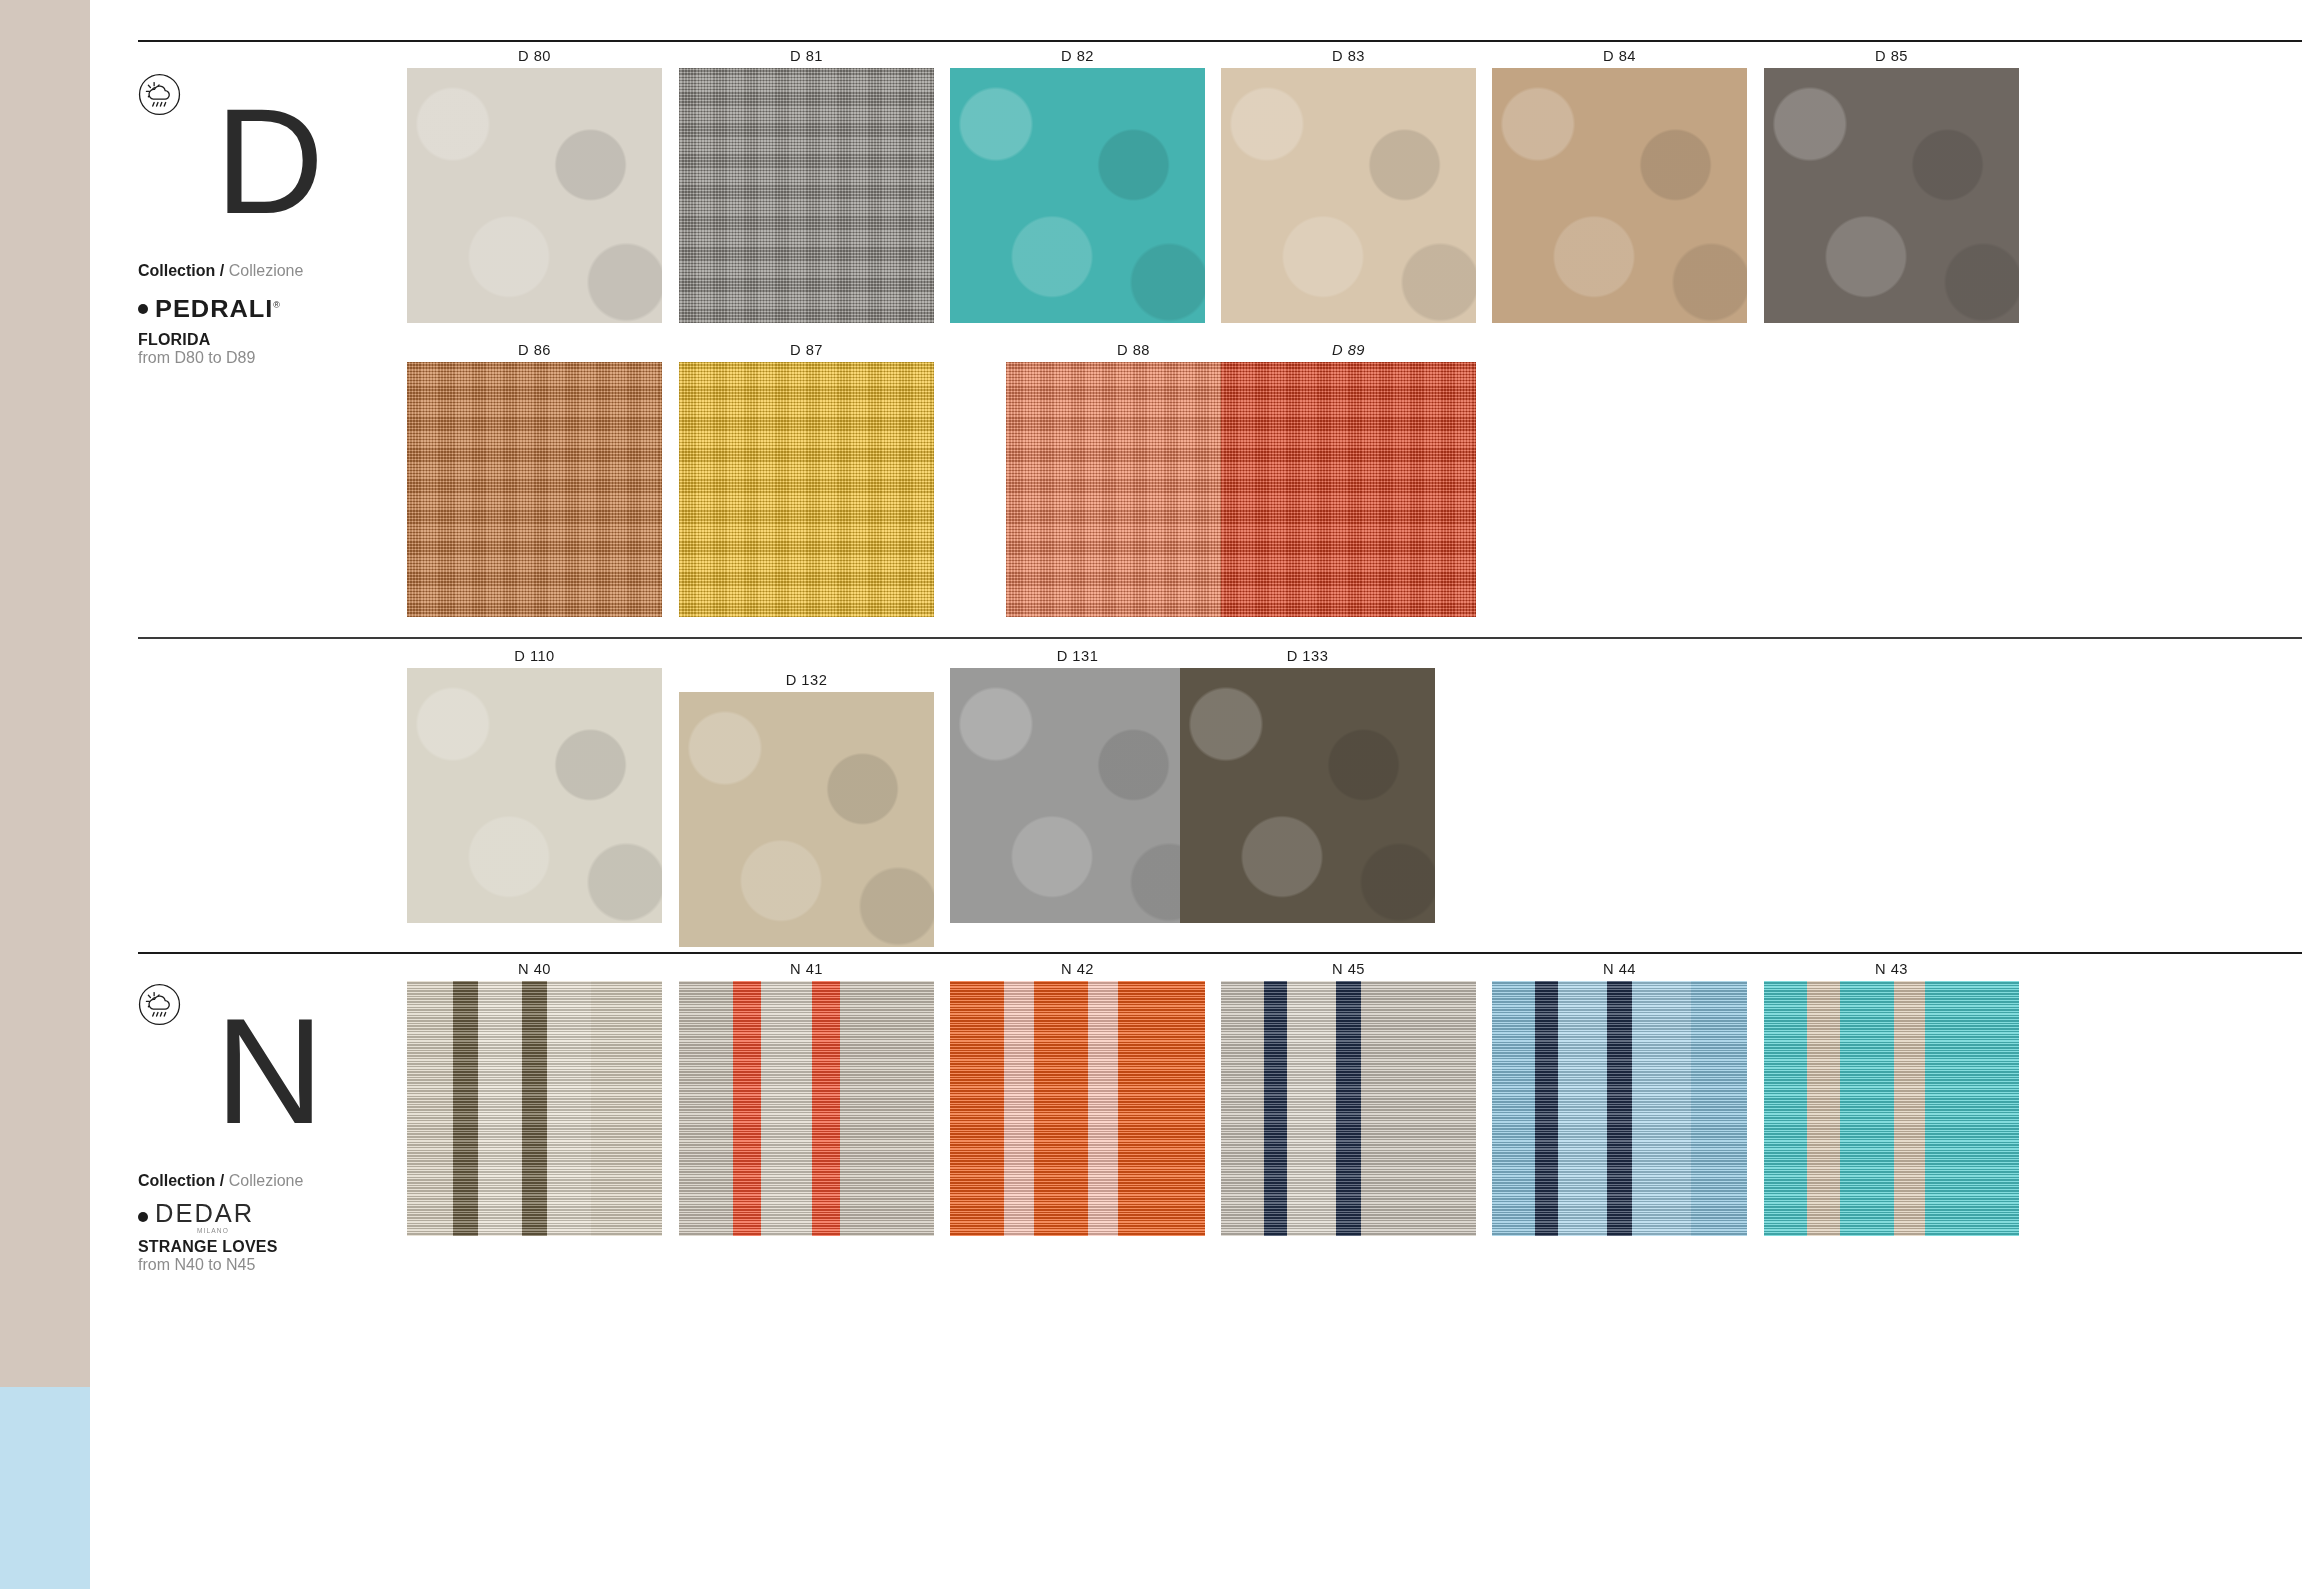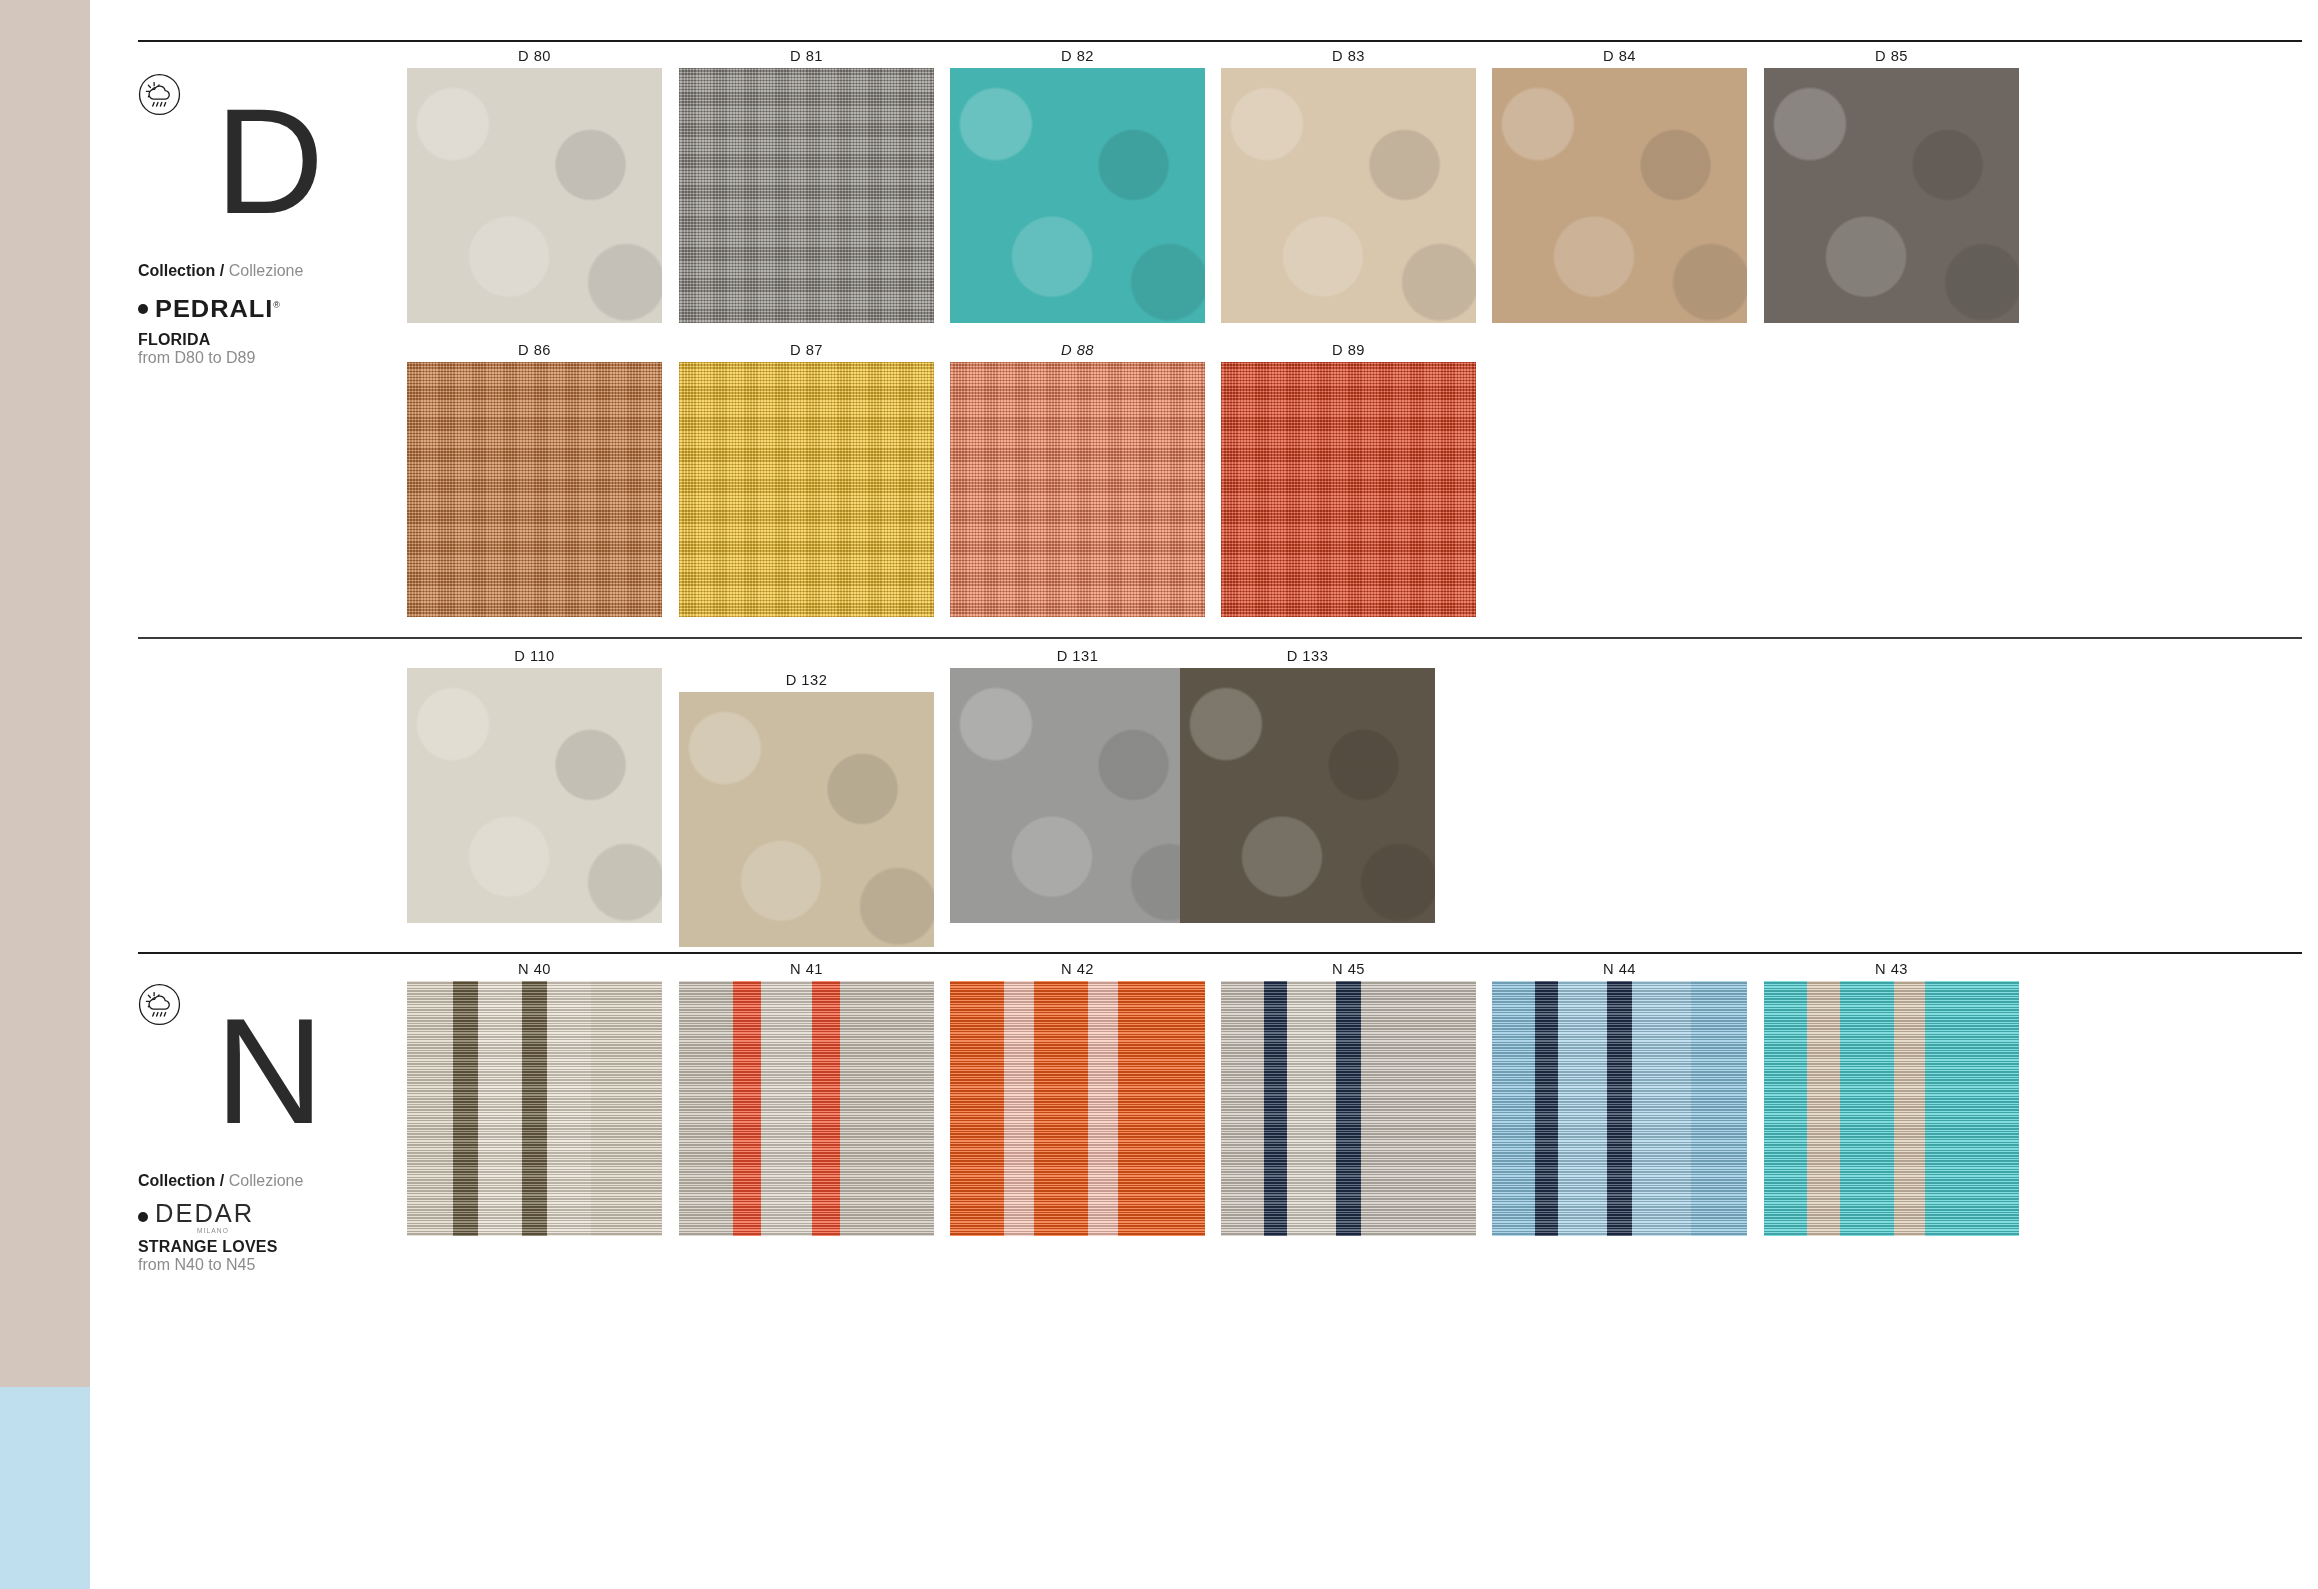--- a/index.html
+++ b/index.html
@@ -275,27 +275,27 @@
         <div class="swatch-chip" style="background:#c87a3f;">
             <div class="tex w-check"></div>
           </div>
       </div>
       <div class="swatch" style="left:679px;  top:342px;">
         <div class="swatch-label">D 87</div>
         <div class="swatch-chip" style="background:#f6c22c;">
             <div class="tex w-check"></div>
           </div>
       </div>
-      <div class="swatch" style="left:950px; top:342px;font-style:italic;">
+      <div class="swatch" style="left:1006px; top:342px;">
         <div class="swatch-label">D 88</div>
         <div class="swatch-chip" style="background:#ef8159;">
             <div class="tex w-check"></div>
           </div>
       </div>
-      <div class="swatch" style="left:1221px; top:342px;">
+      <div class="swatch" style="left:1221px; top:342px;font-style:italic;">
         <div class="swatch-label">D 89</div>
         <div class="swatch-chip" style="background:#e0411f;">
             <div class="tex w-check"></div>
           </div>
       </div>
     </div>
 
     <div class="rule rule-thin" style="top:637px;"></div>
 
     <div>

